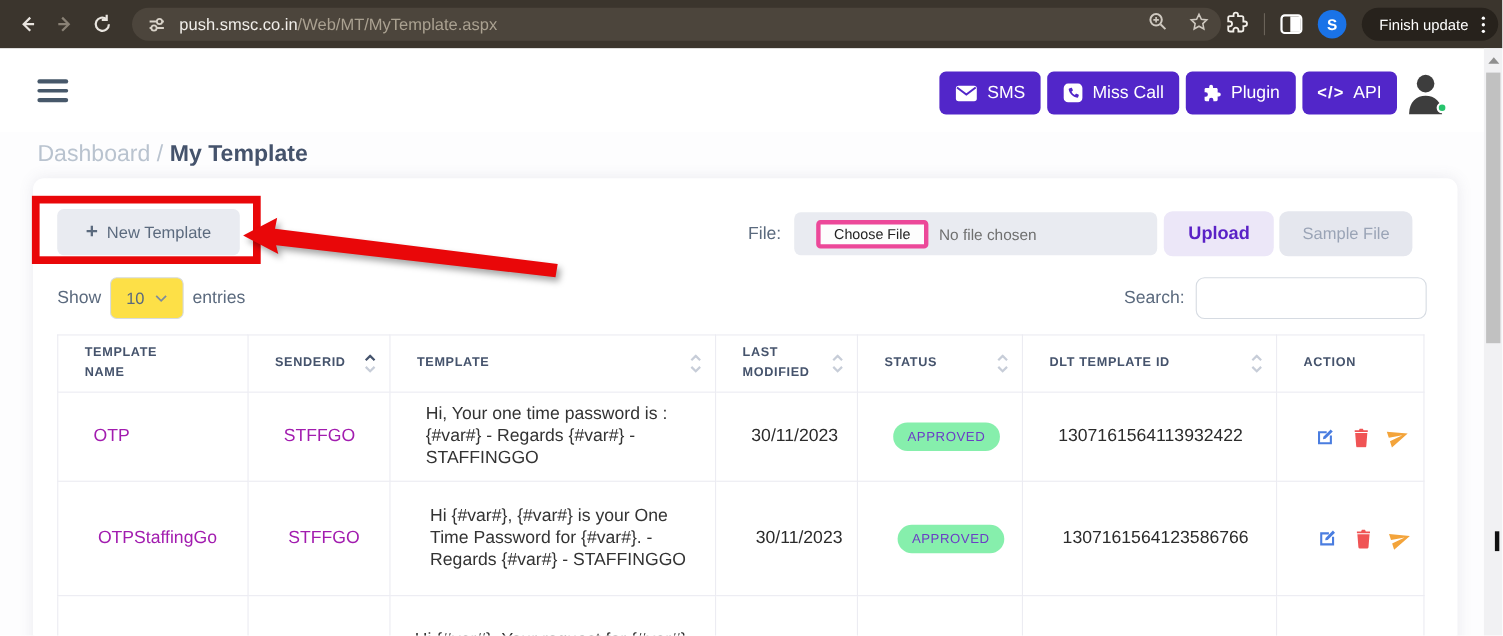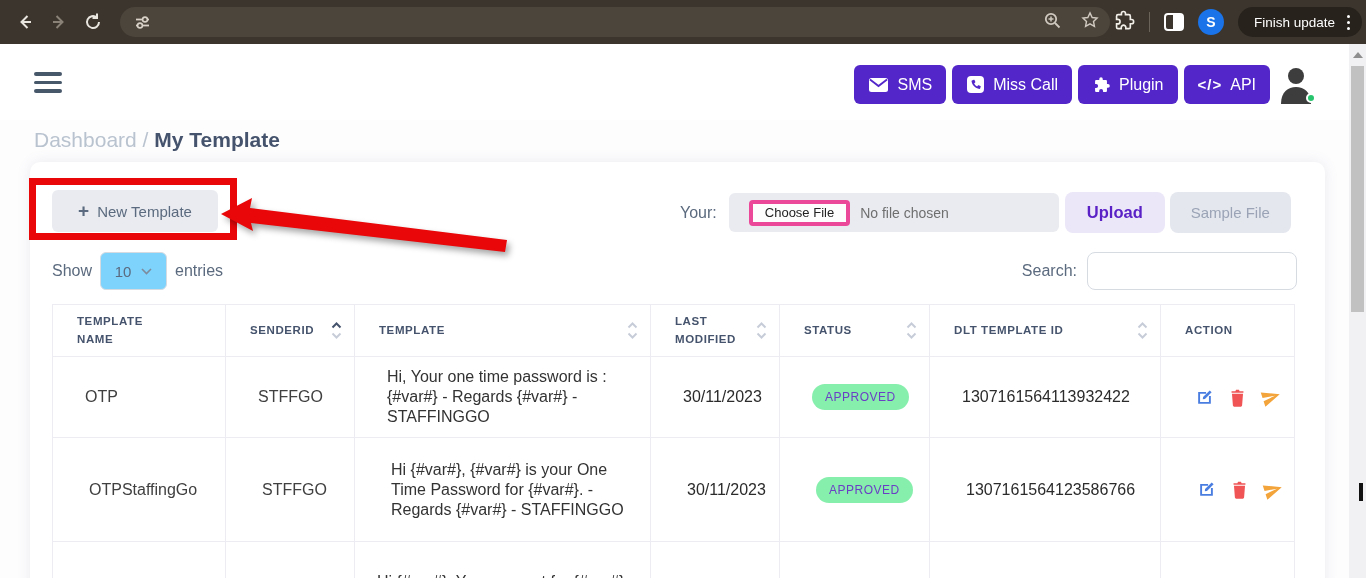--- a/index.html
+++ b/index.html
@@ -52,39 +52,39 @@
   .file-row { position:absolute; left:650px; top:30px; display:flex; align-items:center; }
   .file-label { color:#5b6a7e; font-size:16px; margin-right:12px; }
   .file-box { width:330px; height:39px; background:#e9ebf1; border-radius:6px; display:flex; align-items:center; padding-left:20px; }
   .choose-btn { height:26px; padding:0 12px; background:#fdfdfd; border:4px solid #ec4899; border-radius:4px; font-size:13px; color:#222; font-family:"Liberation Sans",sans-serif; cursor:pointer; }
   .no-file { margin-left:10px; font-size:14px; color:#6f6f6f; }
   .upload-btn { margin-left:6px; width:100px; height:41px; background:#ece7f8; border:none; border-radius:8px; color:#5a21c6; font-weight:bold; font-size:16.5px; font-family:"Liberation Sans",sans-serif; cursor:pointer; }
   .sample-btn { margin-left:5px; width:121px; height:41px; background:#e5e7ee; border:none; border-radius:8px; color:#9aa4b6; font-size:15px; font-family:"Liberation Sans",sans-serif; cursor:pointer; }
 
   .controls-row { position:absolute; left:22px; right:28px; top:90px; height:38px; }
   .show-group { position:absolute; left:0; top:0; display:flex; align-items:center; color:#5b6a7e; font-size:16px; }
-  .entries-select { margin:0 8px; width:67px; height:38px; border:1px solid #d6dbe2; border-radius:6px; background:#7dd3fc; display:flex; align-items:center; justify-content:center; gap:10px; color:#5b6a7e; font-size:15px; cursor:pointer; }
+  .entries-select { margin:0 8px; width:67px; height:38px; border:1px solid #d6dbe2; border-radius:6px; background:#fde047; display:flex; align-items:center; justify-content:center; gap:10px; color:#5b6a7e; font-size:15px; cursor:pointer; }
   .search-group { position:absolute; right:0; top:0; display:flex; align-items:center; color:#5b6a7e; font-size:16px; }
   .search-input { margin-left:10px; width:210px; height:38px; border:1px solid #d6dbe2; border-radius:8px; background:#fff; font-size:15px; padding:0 10px; font-family:"Liberation Sans",sans-serif; }
 
   
   .tbl-wrap { position:absolute; left:22px; top:142px; width:1242px; }
   table { border-collapse:collapse; width:1242px; table-layout:fixed; }
   col.c1{width:173px} col.c2{width:129px} col.c3{width:296px} col.c4{width:129px} col.c5{width:150px} col.c6{width:231px} col.c7{width:134px}
   th, td { border:1px solid #ececf2; vertical-align:middle; }
   th { height:52px; padding:0 12px 0 24px; color:#45536c; font-size:11.5px; letter-spacing:.6px; text-align:left; }
   .th-inner { display:flex; align-items:center; justify-content:space-between; }
   .th-label { line-height:1.5; }
   .hcol-name .th-label { max-width:92px; }
   .hcol-modified .th-label { max-width:86px; }
   .sort { display:flex; flex-direction:column; gap:3px; align-items:center; }
   .sort svg path { stroke:#c7cdd8; stroke-width:2; fill:none; }
   .sort svg.active path { stroke:#45536c; }
   td { font-size:16px; color:#2b2b2b; padding:10px 22px; }
-  td.c-name, td.c-sender { color:#404040; }
+  td.c-name, td.c-sender { color:#a21caf; }
   td.c-template { line-height:20px; color:#333; }
   td.c-modified { }
   .badge { display:inline-block; background:#86efac; color:#6b3fc5; font-size:12px; font-weight:normal; letter-spacing:.5px; padding:6px 13px; border-radius:14px; }
   td.c-action { padding:10px 12px; }
   .actions { display:flex; align-items:center; justify-content:center; gap:15px; }
   .actions span { display:inline-flex; cursor:pointer; }
   tr.r1 td { height:80px;padding-left:32px; }
   tr.r2 td { height:104px;padding-left:36px; }
   tr.r3 td { height:100px; }
 
@@ -124,20 +124,21 @@
 
     <div class="urlbar">
       <span class="site-info">
         <svg width="17" height="17" viewBox="0 0 17 17">
             <path d="M2 5.5 H15" stroke="#d8d2c8" stroke-width="1.8"></path>
             <circle cx="11" cy="5.5" r="2.4" fill="#4c453c" stroke="#d8d2c8" stroke-width="1.6"></circle>
             <path d="M2 11.5 H15" stroke="#d8d2c8" stroke-width="1.8"></path>
             <circle cx="6" cy="11.5" r="2.4" fill="#4c453c" stroke="#d8d2c8" stroke-width="1.6"></circle>
           </svg>
       </span>
+      <span class="url-text"><span>push.smsc.co.in</span><span class="path">/Web/MT/MyTemplate.aspx</span></span>
       <span class="urlbar-right">
         <span>
           <svg width="19" height="19" viewBox="0 0 19 19">
               <circle cx="8" cy="8" r="5.2" stroke="#cfc9c0" stroke-width="1.8" fill="none"></circle>
               <path d="M12 12 L16.5 16.5" stroke="#cfc9c0" stroke-width="1.8"></path>
               <path d="M5.5 8 H10.5 M8 5.5 V10.5" stroke="#cfc9c0" stroke-width="1.5"></path>
             </svg>
         </span>
         <span>
           <svg width="20" height="20" viewBox="0 0 24 24">
@@ -219,21 +220,21 @@
   </div>
 
   <div class="card">
 
     <button class="new-template-btn">
       <span class="plus">+</span>
       <span>New Template</span>
     </button>
 
     <div class="file-row">
-      <span class="file-label">Your:</span>
+      <span class="file-label">File:</span>
       <div class="file-box">
         <button class="choose-btn">Choose File</button>
         <span class="no-file">No file chosen</span>
       </div>
       <button class="upload-btn">Upload</button>
       <button class="sample-btn">Sample File</button>
     </div>
 
     <div class="controls-row">
       <div class="show-group">

